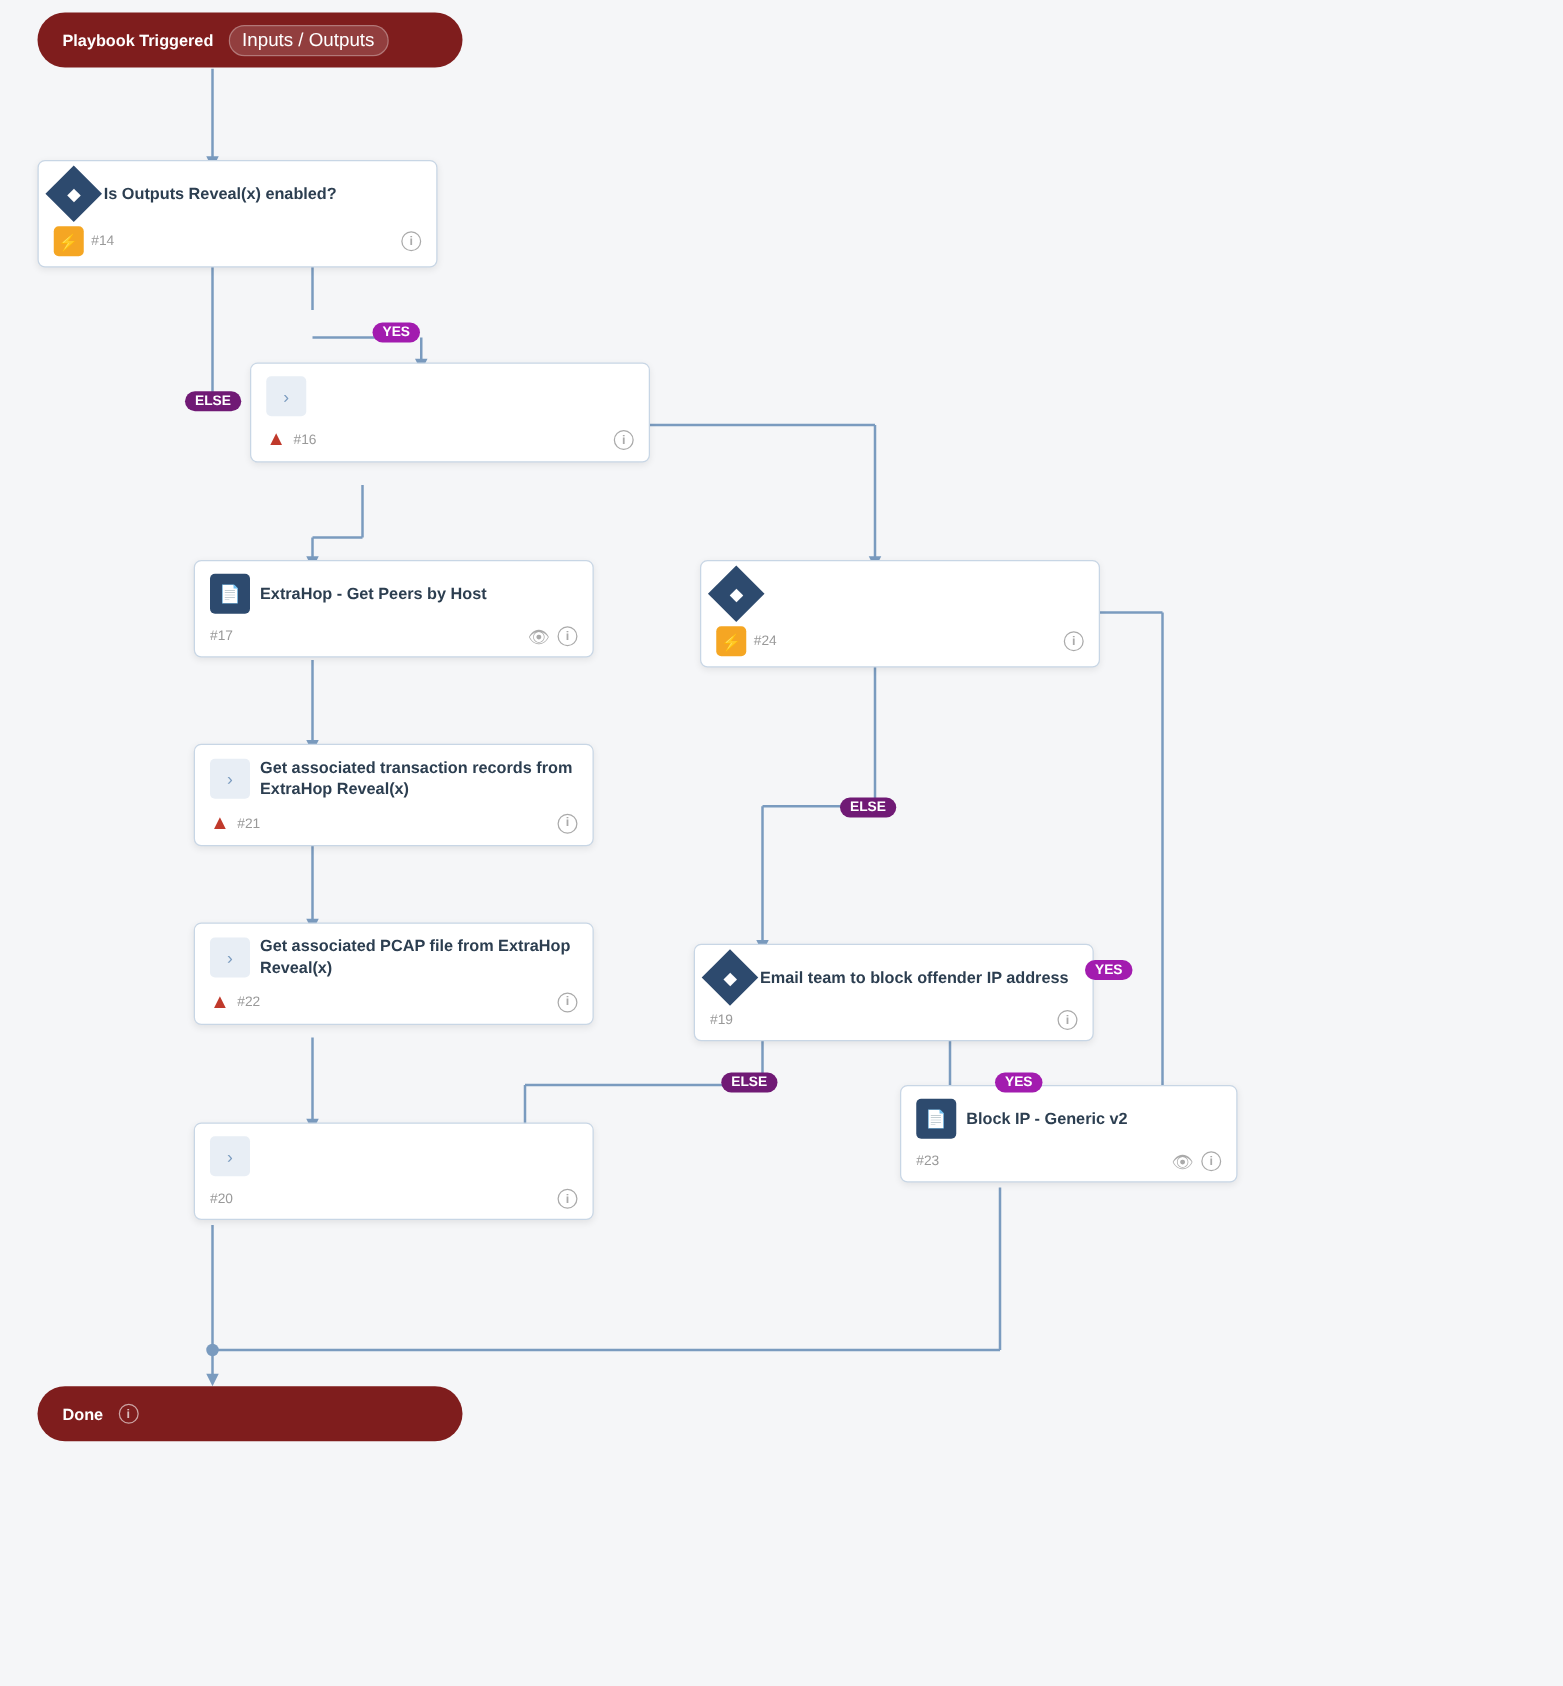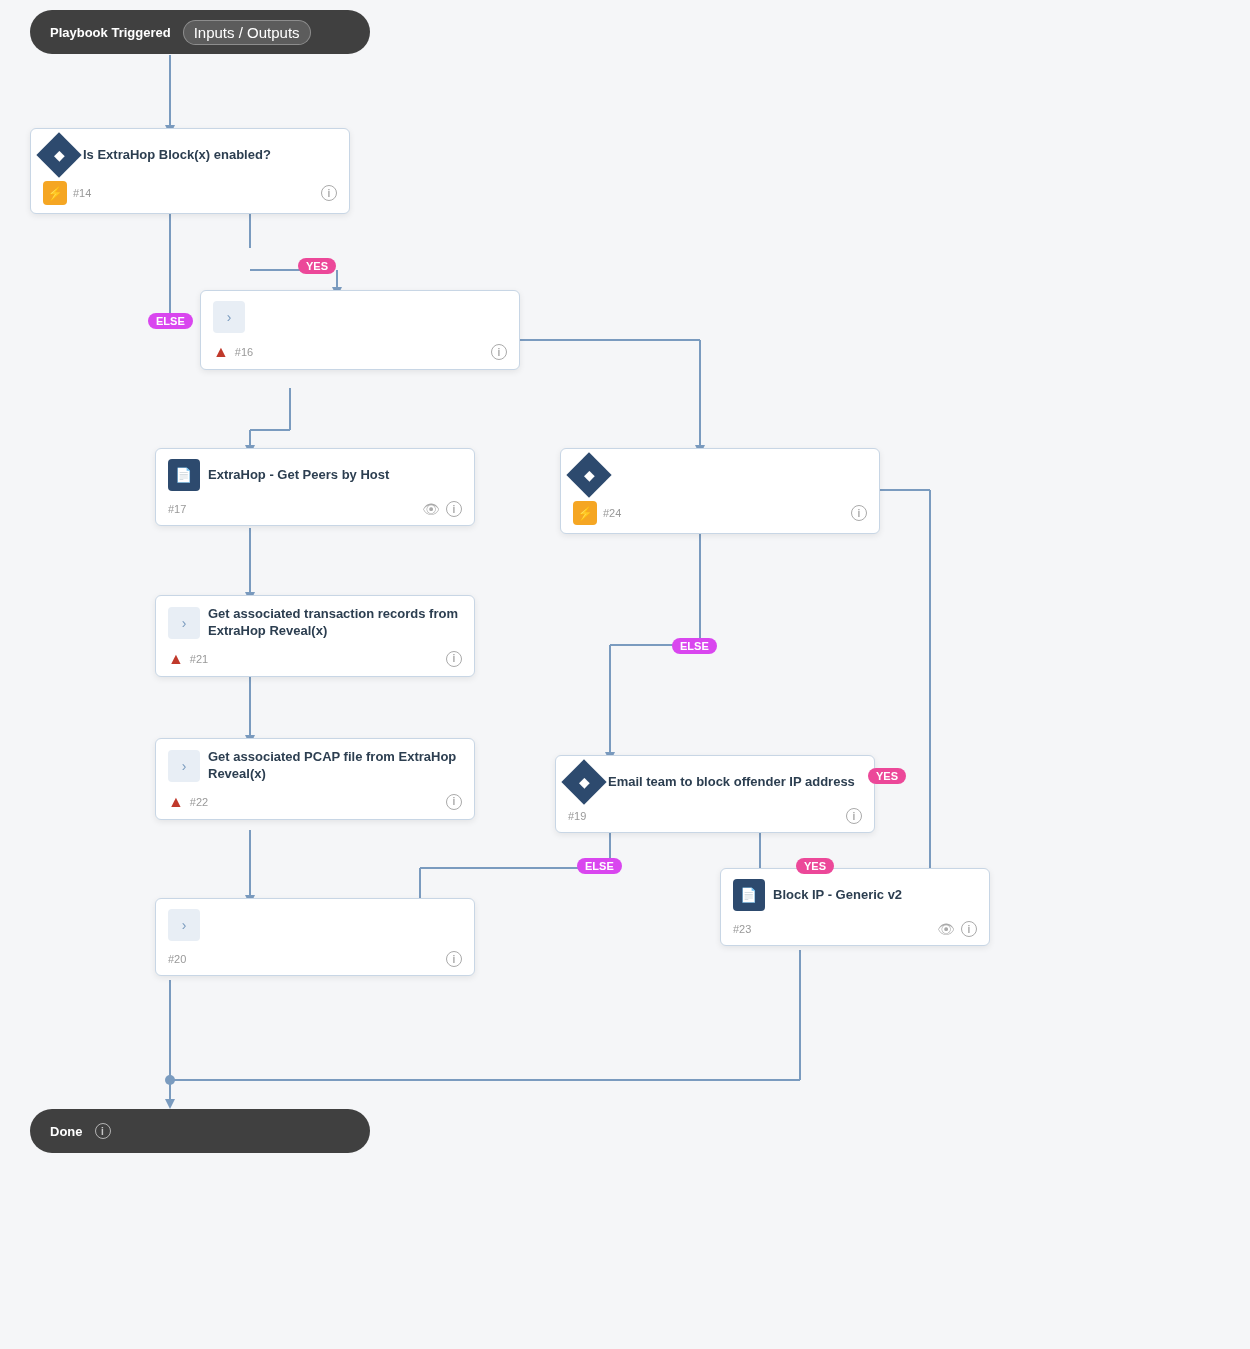--- a/index.html
+++ b/index.html
@@ -106,21 +106,21 @@
       border-radius: 4px;
       display: flex; align-items: center; justify-content: center;
       font-size: 13px;
     }
     .badge-orange { background: #f5a623; }
 
     
     .pill {
       position: absolute;
       border-radius: 30px;
-      background: #404040;
+      background: #7f1d1d;
       color: #fff;
       font-size: 13px;
       font-weight: 600;
       display: flex;
       align-items: center;
       padding: 0 20px;
       height: 44px;
       gap: 12px;
     }
     .pill .info-icon { border-color: rgba(255,255,255,0.6); color: rgba(255,255,255,0.7); }
@@ -139,22 +139,22 @@
     
     .label-badge {
       position: absolute;
       border-radius: 12px;
       font-size: 11px;
       font-weight: 700;
       color: #fff;
       padding: 2px 8px;
       z-index: 10;
     }
-    .badge-yes { background: #ec4899; }
-    .badge-else { background: #d946ef; }
+    .badge-yes { background: #a21caf; }
+    .badge-else { background: #701a75; }
 
     
     .condition-icon {
       width: 32px; height: 32px;
       background: #2d4a6e;
       transform: rotate(45deg);
       display: flex; align-items: center; justify-content: center;
       flex-shrink: 0;
     }
     .condition-icon-inner {
@@ -248,21 +248,21 @@
 
   <div class="label-badge badge-yes" style="left: 298px; top: 258px;">
     <span>YES</span>
   </div>
 
   <div class="node" style="left: 30px; top: 128px; width: 320px;">
     <div class="node-header">
       <div class="condition-icon">
         <div class="condition-icon-inner">◆</div>
       </div>
-      <span class="node-title">Is ExtraHop Block(x) enabled?</span>
+      <span class="node-title">Is Outputs Reveal(x) enabled?</span>
     </div>
     <div class="node-footer">
       <div class="badge-icon badge-orange">⚡</div>
       <span class="node-num">#14</span>
       <div class="info-icon">i</div>
     </div>
   </div>
 
   <div class="node" style="left: 200px; top: 290px; width: 320px;">
     <div class="node-header">

